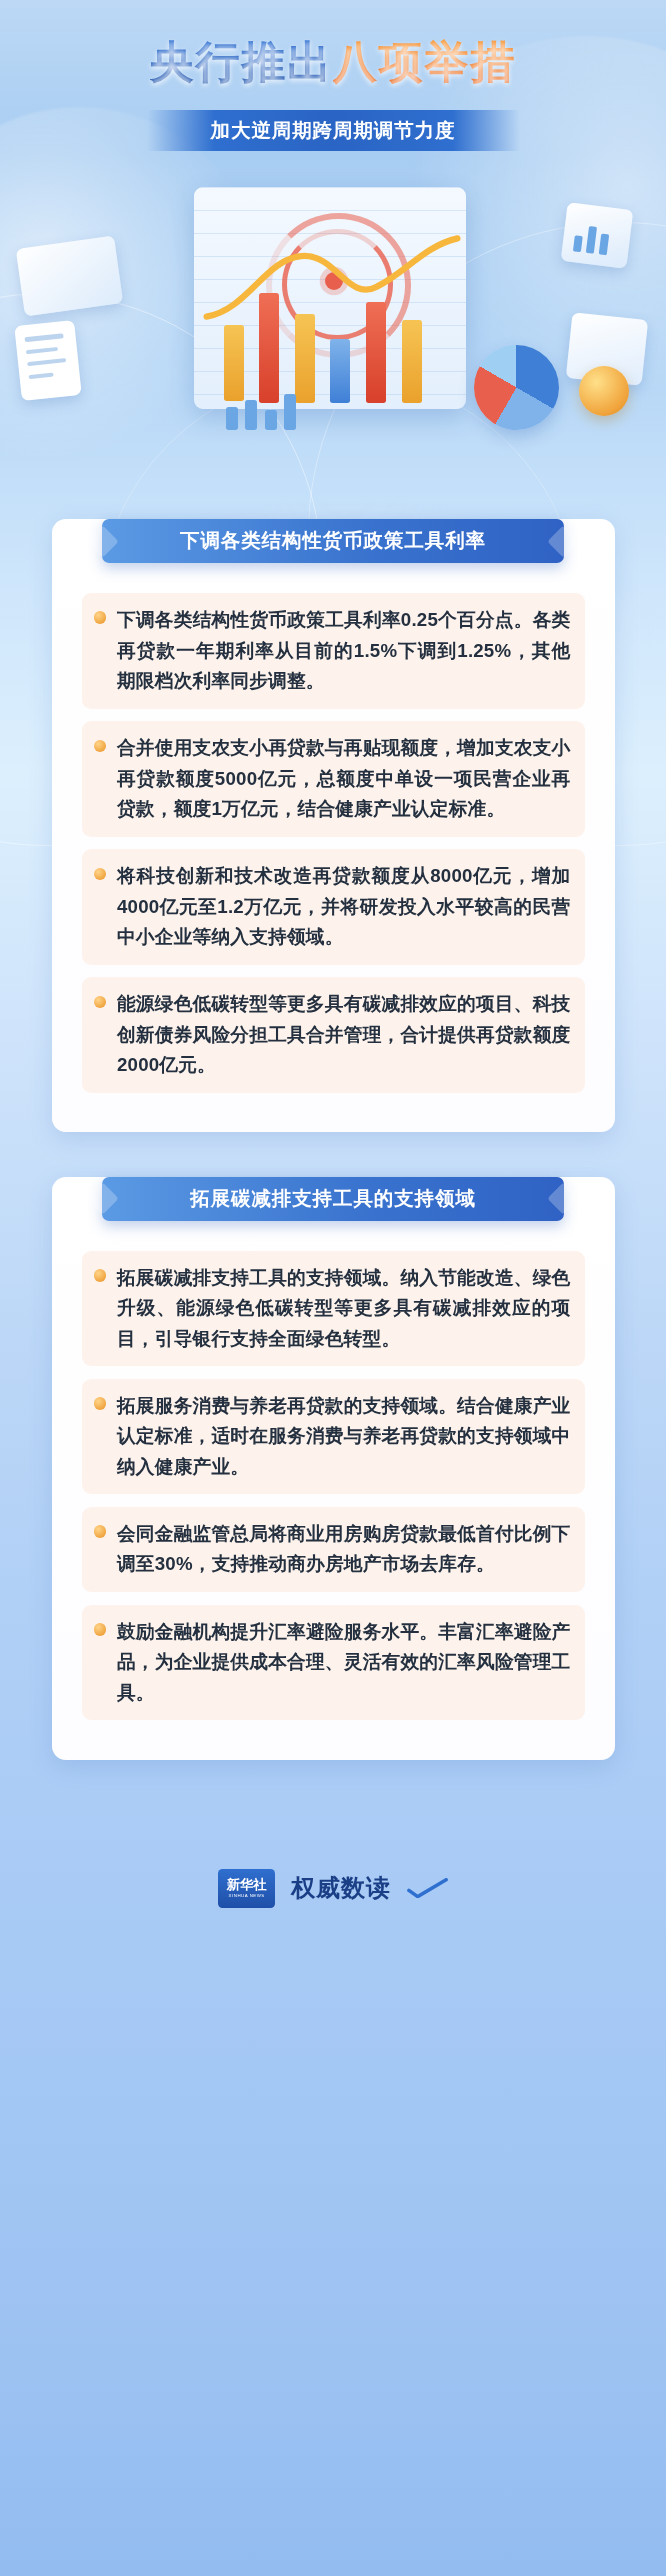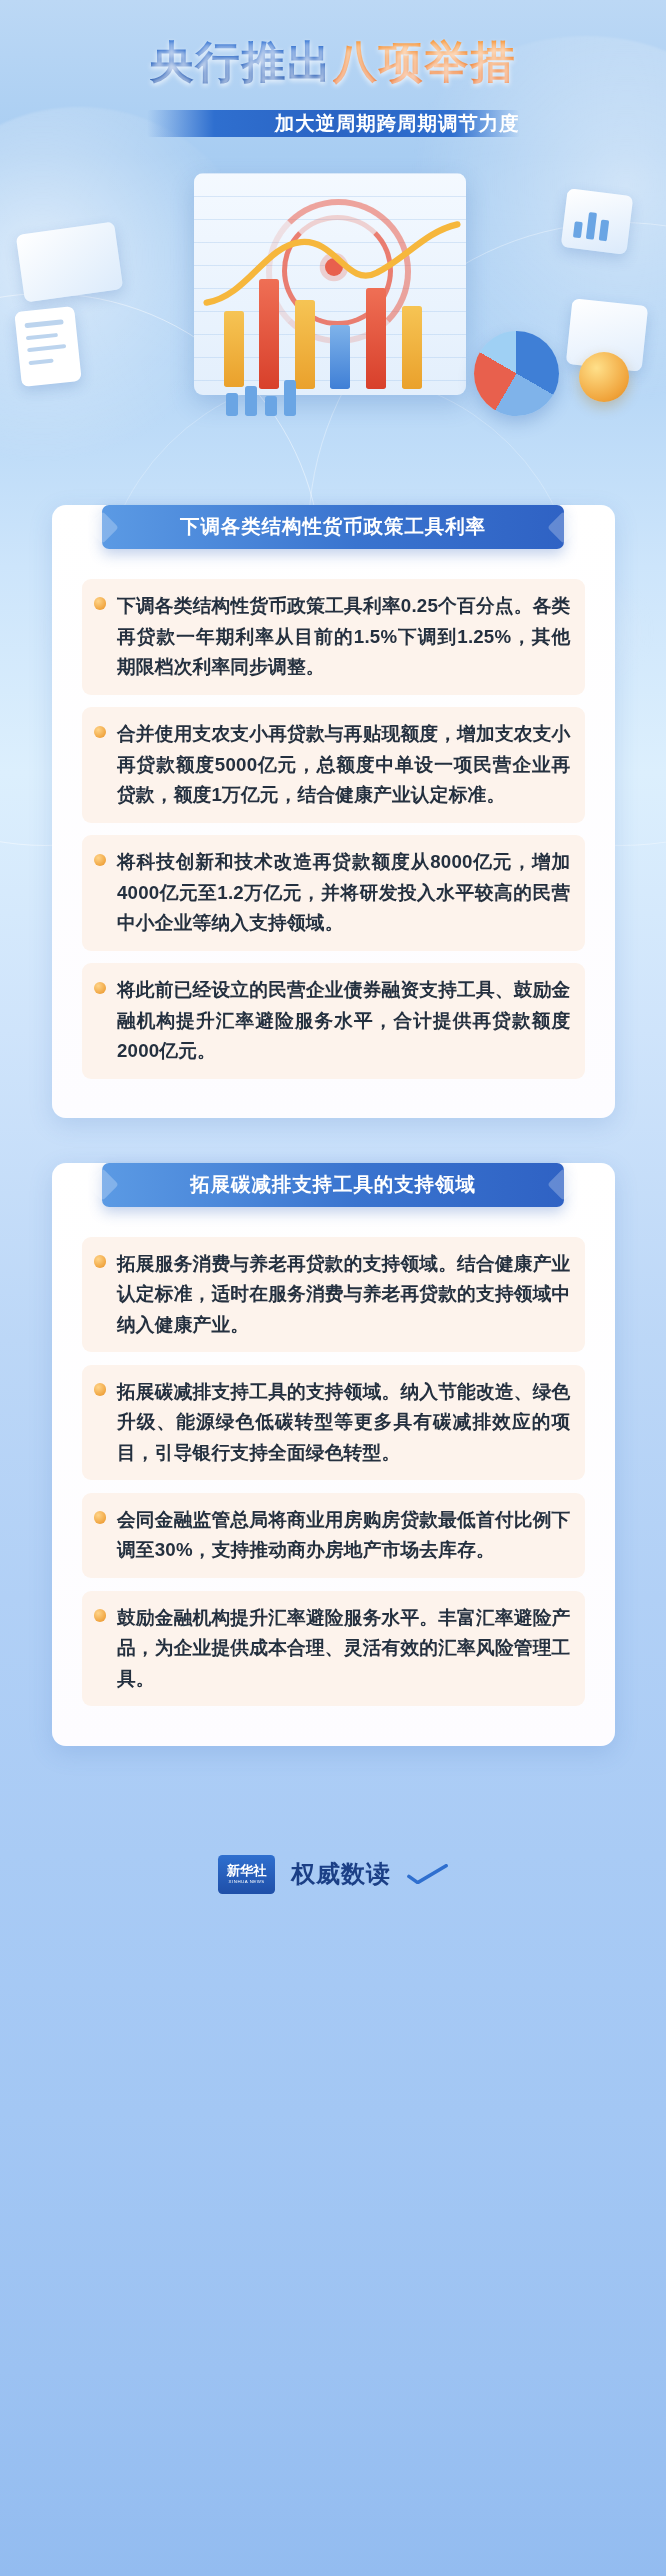--- a/index.html
+++ b/index.html
@@ -81,26 +81,26 @@
   .title-orange {
     background: linear-gradient(180deg, #f7922c 0%, #e9641d 100%);
     -webkit-background-clip: text;
     background-clip: text;
     color: transparent;
     font-weight: bold;
   }
   .subtitle-wrap {
     margin: 23px auto 16px;
     width: 373px;
-    height: 27px;
+    height: 41px;
     background: linear-gradient(90deg, rgba(40,100,200,0) 0%, #2f6fcf 18%, #2a64c4 50%, #2f6fcf 82%, rgba(40,100,200,0) 100%);
     border-radius: 3.6px;
     display: flex;
     align-items: center;
-    justify-content: flex-end;
+    justify-content: center;
     position: relative;
   }
   .subtitle {
     color: #ffffff;
     font-size: 19.5px;
     font-weight: bold;
     letter-spacing: 0.9px;
   }
 
   
@@ -391,37 +391,37 @@
       <li class="item">
         <span class="bullet"></span>
         <span class="item-text">合并使用支农支小再贷款与再贴现额度，增加支农支小再贷款额度5000亿元，总额度中单设一项民营企业再贷款，额度1万亿元，结合健康产业认定标准。</span>
       </li>
       <li class="item">
         <span class="bullet"></span>
         <span class="item-text">将科技创新和技术改造再贷款额度从8000亿元，增加4000亿元至1.2万亿元，并将研发投入水平较高的民营中小企业等纳入支持领域。</span>
       </li>
       <li class="item">
         <span class="bullet"></span>
-        <span class="item-text">将此前已经设立的民营企业债券融资支持工具、鼓励金融机构提升汇率避险服务水平，合计提供再贷款额度2000亿元。</span>
+        <span class="item-text">能源绿色低碳转型等更多具有碳减排效应的项目、科技创新债券风险分担工具合并管理，合计提供再贷款额度2000亿元。</span>
       </li>
     </ul>
   </div>
 
   <div class="section" id="section-1">
     <div class="section-head">
       <span class="section-title">拓展碳减排支持工具的支持领域</span>
     </div>
     <ul class="item-list">
       <li class="item">
         <span class="bullet"></span>
+        <span class="item-text">拓展碳减排支持工具的支持领域。纳入节能改造、绿色升级、能源绿色低碳转型等更多具有碳减排效应的项目，引导银行支持全面绿色转型。</span>
+      </li>
+      <li class="item">
+        <span class="bullet"></span>
         <span class="item-text">拓展服务消费与养老再贷款的支持领域。结合健康产业认定标准，适时在服务消费与养老再贷款的支持领域中纳入健康产业。</span>
-      </li>
-      <li class="item">
-        <span class="bullet"></span>
-        <span class="item-text">拓展碳减排支持工具的支持领域。纳入节能改造、绿色升级、能源绿色低碳转型等更多具有碳减排效应的项目，引导银行支持全面绿色转型。</span>
       </li>
       <li class="item">
         <span class="bullet"></span>
         <span class="item-text">会同金融监管总局将商业用房购房贷款最低首付比例下调至30%，支持推动商办房地产市场去库存。</span>
       </li>
       <li class="item">
         <span class="bullet"></span>
         <span class="item-text">鼓励金融机构提升汇率避险服务水平。丰富汇率避险产品，为企业提供成本合理、灵活有效的汇率风险管理工具。</span>
       </li>
     </ul>

